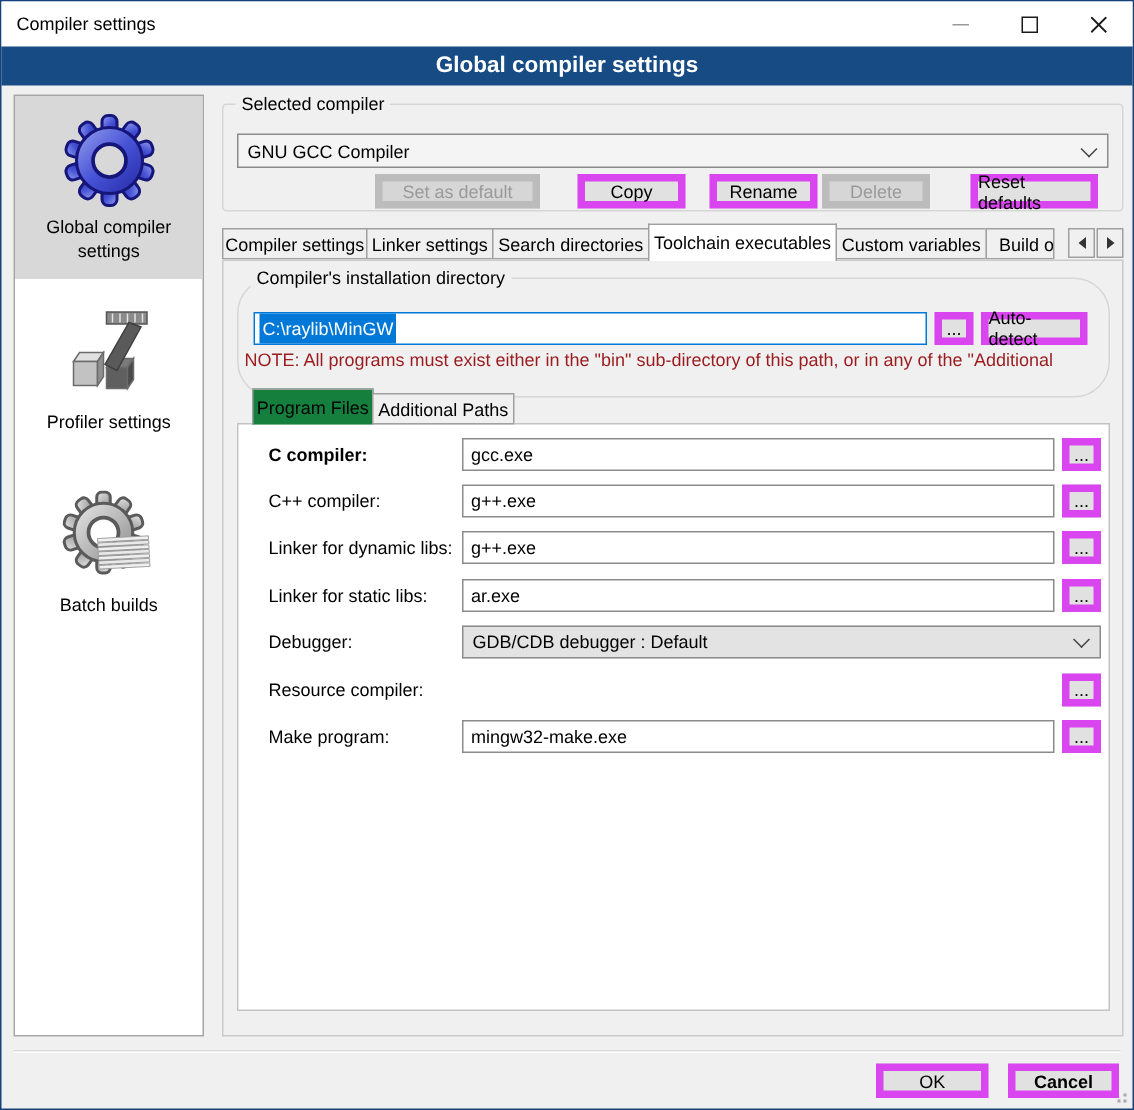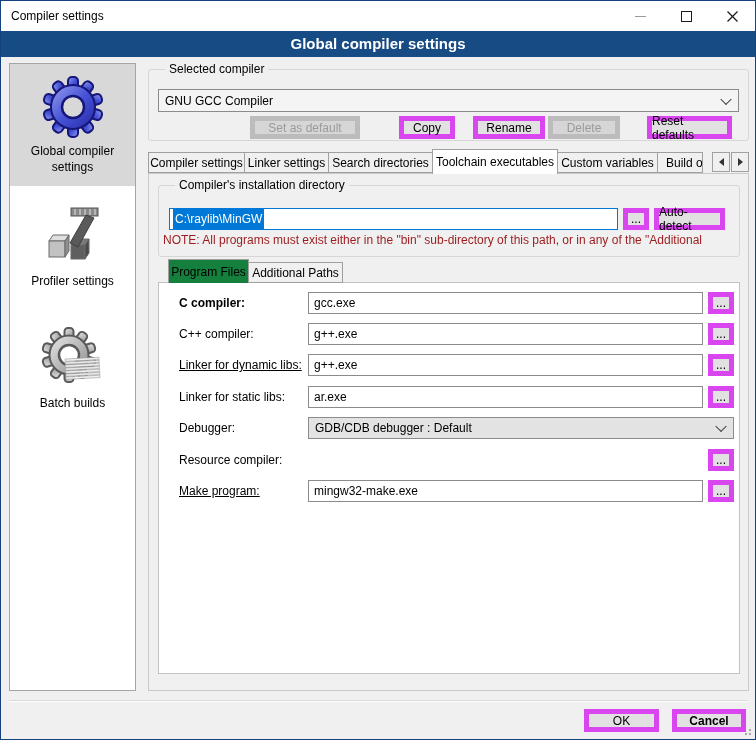--- a/index.html
+++ b/index.html
@@ -24,21 +24,21 @@
 
   
   .sidebar { position:absolute; left:8px; top:62px; width:127px; height:628px; background:#fff;
              border:1px solid #a5a5a5; box-sizing:border-box; overflow:hidden; }
   .side-item { height:122px; display:flex; flex-direction:column; align-items:center; justify-content:center; gap:5px; cursor:default; }
   .side-item.selected { background:#d8d8d8; }
   .side-item .lbl { width:104px; text-align:center; line-height:1.3; }
 
   
   .groupbox { position:absolute; border:1px solid #d6d6d6; border-radius:3px; box-sizing:border-box; }
-  .groupbox > .gb-label { position:absolute; top:-8px; left:8px; background:#f0f0f0; padding:0 4px;margin-left:8px; }
+  .groupbox > .gb-label { position:absolute; top:-8px; left:8px; background:#f0f0f0; padding:0 4px; }
 
   
   .combo { background:#f4f4f4; border:1px solid #8b8b8b; box-sizing:border-box; display:flex; align-items:center;
            padding-left:6px; position:relative; }
   .combo.gray { background:#e3e3e3; }
   .chev { position:absolute; right:8px; top:50%; width:7px; height:7px; border-right:1px solid #444; border-bottom:1px solid #444;
           transform:translateY(-70%) rotate(45deg); }
 
   
   .btn { background:#e1e1e1; border:5px solid #d946ef; box-sizing:border-box; display:flex; align-items:center;
@@ -197,21 +197,21 @@
     </div>
   </div>
 
   <div class="groupbox" style="left:147px; top:68px; width:601px; height:72px;">
     <span class="gb-label">Selected compiler</span>
     <div class="combo" style="position:absolute; left:9px; top:19px; right:9px; height:23px;">
       <span>GNU GCC Compiler</span>
       <span class="chev"></span>
     </div>
     <div class="btn disabled" style="position:absolute; left:101px; top:46px; width:110px; height:23px;">Set as default</div>
-    <div class="btn" style="position:absolute; left:250px; top:46px; width:56px; height:23px;">Copy</div>
+    <div class="btn" style="position:absolute; left:236px; top:46px; width:72px; height:23px;">Copy</div>
     <div class="btn" style="position:absolute; left:324px; top:46px; width:72px; height:23px;">Rename</div>
     <div class="btn disabled" style="position:absolute; left:399px; top:46px; width:72px; height:23px;">Delete</div>
     <div class="btn" style="position:absolute; left:498px; top:46px; width:85px; height:23px;">Reset defaults</div>
   </div>
 
   <div class="tabrow">
     <div class="tab" style="left:0; width:97px;">Compiler settings</div>
     <div class="tab" style="left:96px; width:85px;">Linker settings</div>
     <div class="tab" style="left:180px; width:105px;">Search directories</div>
     <div class="tab selected" style="left:284px; width:126px;">Toolchain executables</div>
@@ -220,21 +220,21 @@
     <div class="scrollbtn" style="left:564px;">
         <span class="tri-l"></span>
       </div>
     <div class="scrollbtn" style="left:583px;">
         <span class="tri-r"></span>
       </div>
   </div>
 
   <div class="tabpage">
 
-    <div class="groupbox" style="left:9px; top:11px; width:582px; height:72px;">
+    <div class="groupbox" style="left:9px; top:11px; width:582px; height:80px;border-radius:24px;">
       <span class="gb-label">Compiler's installation directory</span>
       <div class="path-input">
         <span class="sel-text">C:\raylib\MinGW</span>
       </div>
       <div class="btn" style="position:absolute; left:464px; top:22px; width:26px; height:22px;">...</div>
       <div class="btn" style="position:absolute; left:495px; top:22px; width:71px; height:22px;">Auto-detect</div>
       <div class="note">NOTE: All programs must exist either in the "bin" sub-directory of this path, or in any of the "Additional</div>
     </div>
 
     <div class="subtab selected" style="left:19px; top:85px; width:81px; height:24px;">Program Files</div>
@@ -243,38 +243,38 @@
     <div class="whitepanel">
 
       <span class="frow-label" style="top:13px;font-weight:bold;">C compiler:</span>
       <input class="f-input" style="top: 9px;" value="gcc.exe">
       <div class="btn f-browse" style="top:9px;">...</div>
 
       <span class="frow-label" style="top:44px;">C++ compiler:</span>
       <input class="f-input" style="top: 40px;" value="g++.exe">
       <div class="btn f-browse" style="top:40px;">...</div>
 
-      <span class="frow-label" style="top:75px;text-decoration:underline;">Linker for dynamic libs:</span>
+      <span class="frow-label" style="top:75px;">Linker for dynamic libs:</span>
       <input class="f-input" style="top: 71px;" value="g++.exe">
       <div class="btn f-browse" style="top:71px;">...</div>
 
       <span class="frow-label" style="top:107px;">Linker for static libs:</span>
       <input class="f-input" style="top: 103px;" value="ar.exe">
       <div class="btn f-browse" style="top:103px;">...</div>
 
       <span class="frow-label" style="top:138px;">Debugger:</span>
       <div class="combo gray f-combo" style="top:134px;">
         <span>GDB/CDB debugger : Default</span>
         <span class="chev"></span>
       </div>
 
       <span class="frow-label" style="top:170px;">Resource compiler:</span>
       <div class="btn f-browse" style="top:166px;">...</div>
 
-      <span class="frow-label" style="top:201px;text-decoration:underline;">Make program:</span>
+      <span class="frow-label" style="top:201px;">Make program:</span>
       <input class="f-input" style="top: 197px;" value="mingw32-make.exe">
       <div class="btn f-browse" style="top:197px;">...</div>
 
     </div>
   </div>
 
   <div class="divider"></div>
   <div class="btn" style="position:absolute; left:583px; top:708px; width:75px; height:23px;">OK</div>
   <div class="btn" style="position:absolute; left:671px; top:708px; width:74px; height:23px;font-weight:bold;">Cancel</div>
   <div class="grip">

